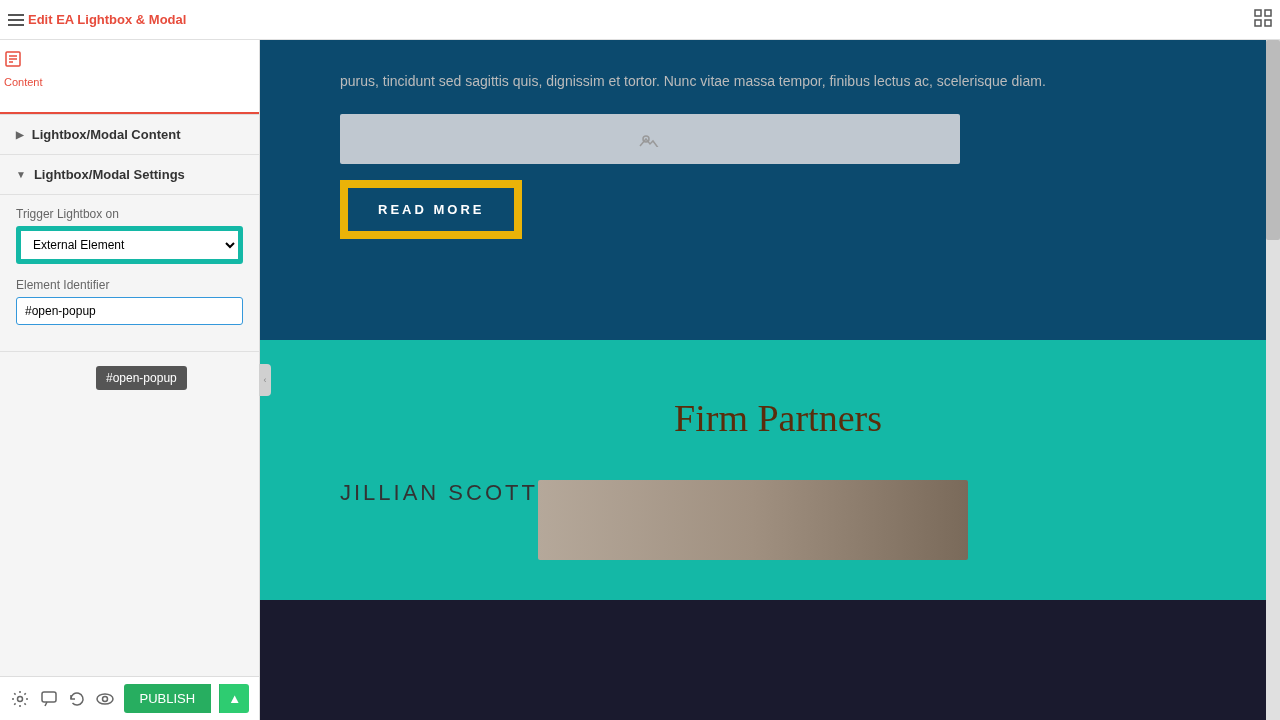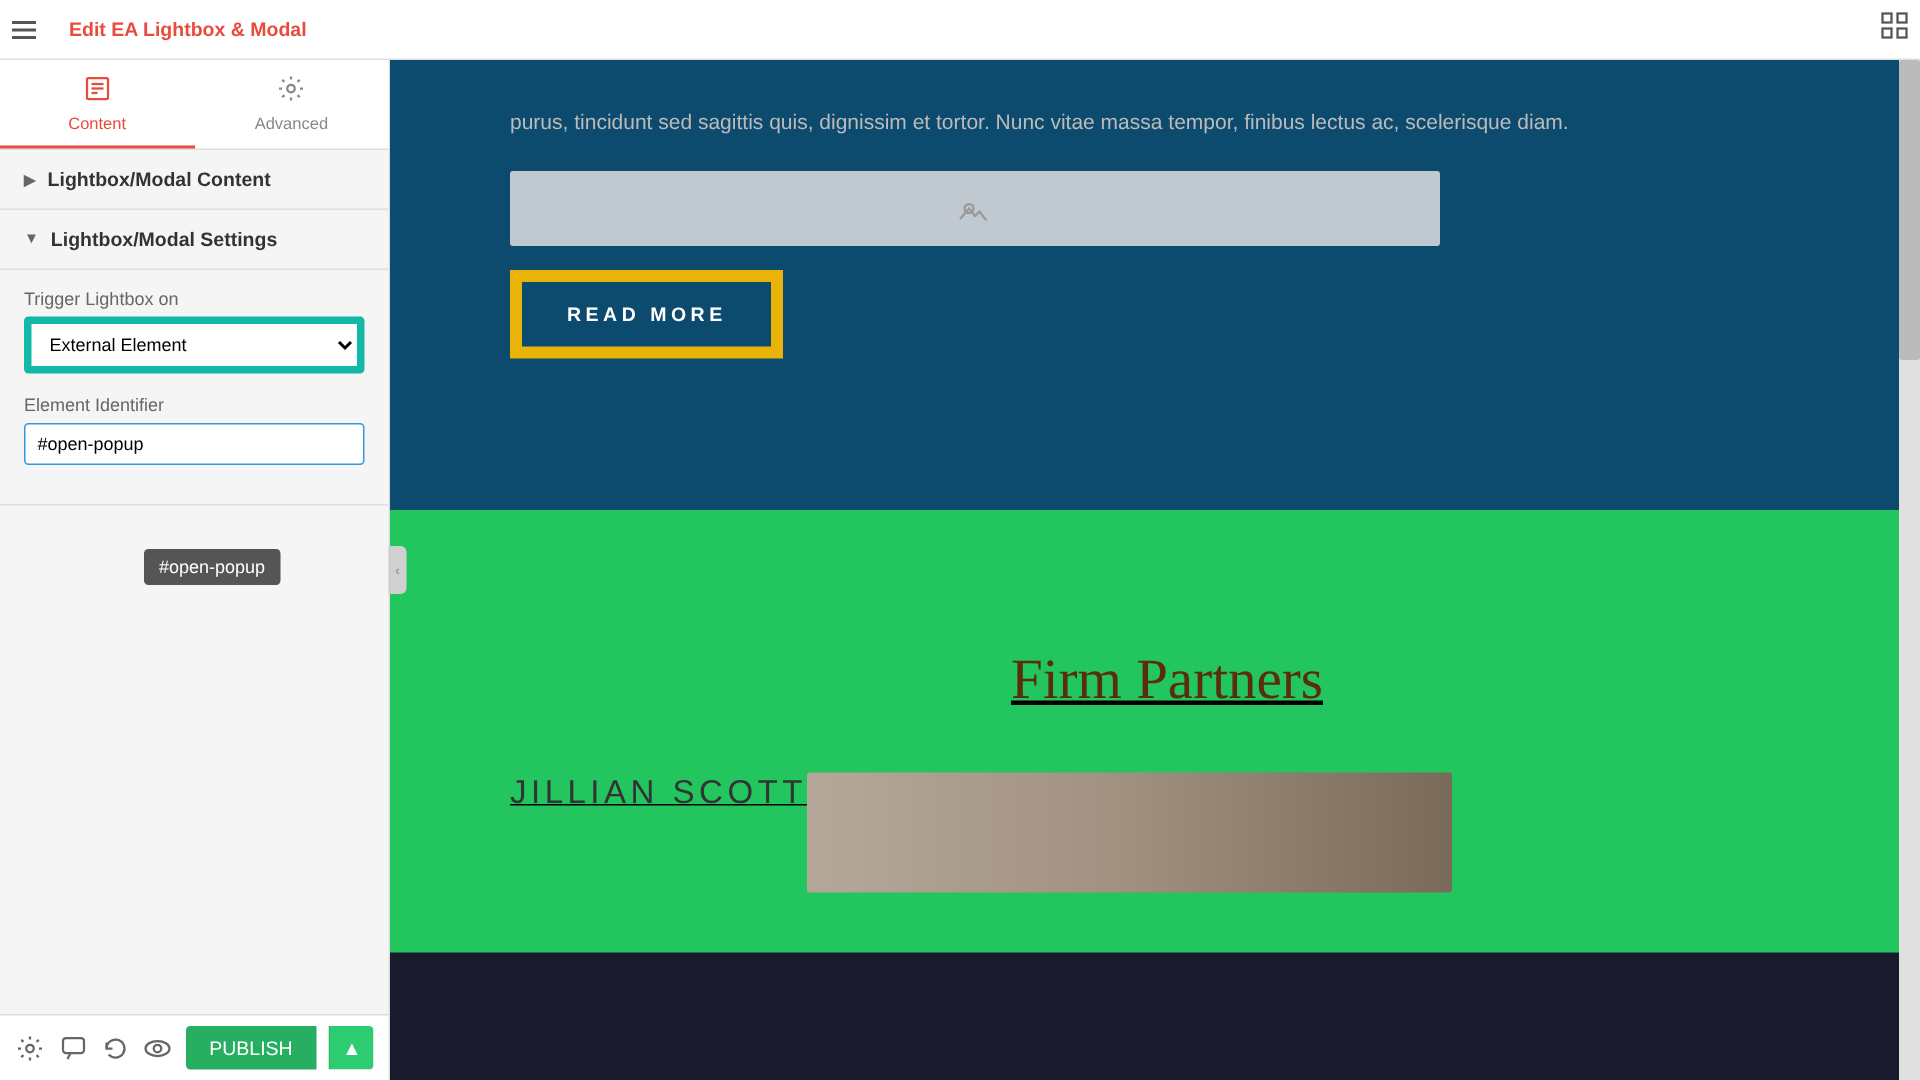--- a/index.html
+++ b/index.html
@@ -6,21 +6,21 @@
     body { font-family: Arial, sans-serif; width: 1280px; height: 720px; overflow: hidden; display: flex; flex-direction: column; }
 
     
     .top-bar {
       height: 40px;
       background: #fff;
       border-bottom: 1px solid #e0e0e0;
       display: flex;
       align-items: center;
       padding: 0 8px;
-      gap: 22px;
+      gap: 4px;
     }
     .top-bar-title {
       color: #e74c3c;
       font-size: 13px;
       font-weight: 600;
     }
     .top-bar-grid-icon {
       margin-left: auto;
       color: #555;
     }
@@ -46,22 +46,21 @@
     
     .sidebar-tabs {
       display: flex;
       border-bottom: 1px solid #ddd;
       background: #fff;
     }
     .sidebar-tab {
       flex: 1;
       display: flex;
       flex-direction: column;
-      align-items: center;
-      padding: 10px 4px 8px;
+      padding: 10px 4px 24px;
       font-size: 11px;
       color: #888;
       cursor: pointer;
       border-bottom: 2px solid transparent;
       gap: 4px;
     }
     .sidebar-tab.active {
       color: #e74c3c;
       border-bottom: 2px solid #e74c3c;
     }
@@ -253,23 +252,22 @@
       font-size: 13px;
       letter-spacing: 3px;
       font-weight: 600;
       cursor: pointer;
       text-transform: uppercase;
       margin-bottom: 1px;
     }
 
     
     .white-section {
-      background: #22c55e;
-      padding: 91px 50px 40px 80px;
-      text-decoration: underline;
+      background: #14b8a6;
+      padding: 56px 50px 40px 80px;
     }
 
     .firm-partners-title {
       text-align: center;
       font-size: 38px;
       font-family: Georgia, serif;
       color: #5a2d0c;
       font-weight: normal;
       margin-bottom: 40px;
     }
@@ -347,29 +345,20 @@
       <div class="sidebar-tab active">
         <span class="tab-icon">
           <svg width="18" height="18" viewBox="0 0 18 18" fill="none" stroke="#e74c3c" stroke-width="1.5">
             <rect x="2" y="2" width="14" height="14" rx="1"></rect>
             <line x1="5" y1="6" x2="13" y2="6"></line>
             <line x1="5" y1="9" x2="13" y2="9"></line>
             <line x1="5" y1="12" x2="9" y2="12"></line>
           </svg>
         </span>
         <span>Content</span>
-      </div>
-      <div class="sidebar-tab">
-        <span class="tab-icon">
-          <svg width="18" height="18" viewBox="0 0 18 18" fill="none" stroke="#888" stroke-width="1.5">
-            <circle cx="9" cy="9" r="2.5"></circle>
-            <path d="M9 1v2M9 15v2M1 9h2M15 9h2M3.2 3.2l1.4 1.4M13.4 13.4l1.4 1.4M3.2 14.8l1.4-1.4M13.4 4.6l1.4-1.4"></path>
-          </svg>
-        </span>
-        <span>Advanced</span>
       </div>
     </div>
 
     <div class="sidebar-content">
 
       <div class="section-header">
         <span class="chevron">▶</span>
         <span>Lightbox/Modal Content</span>
       </div>
 

